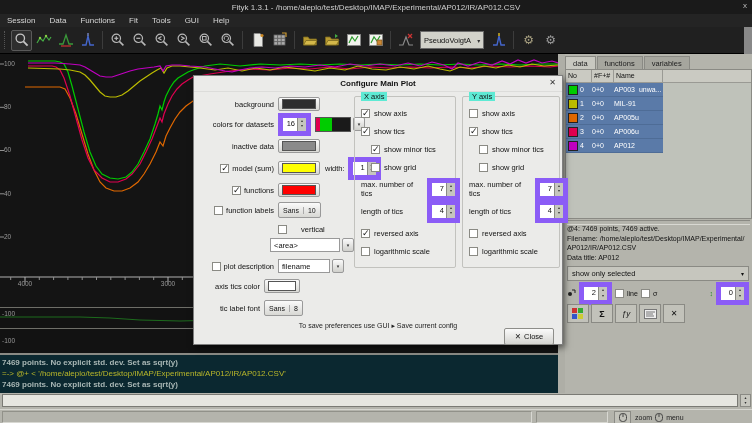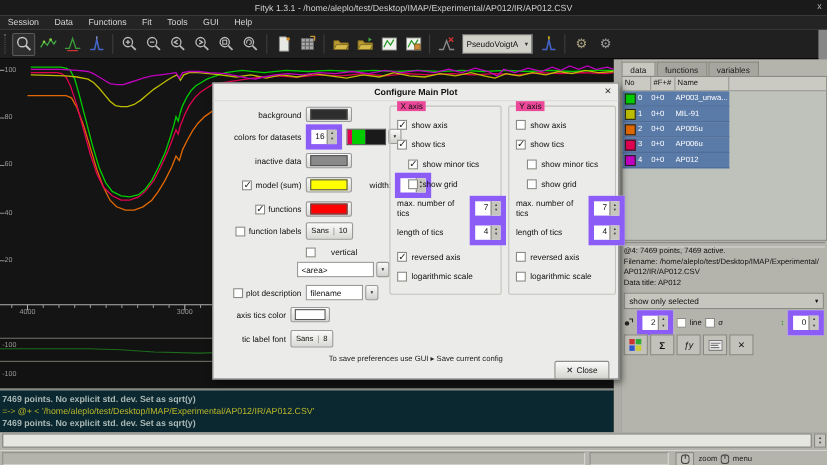--- a/index.html
+++ b/index.html
@@ -90,21 +90,21 @@
          display:flex;align-items:center;justify-content:center;padding:0 3px;box-sizing:border-box;}
   .swin{width:30px;height:8px;border:1px solid #555;}
   .fontbtn{height:14px;background:linear-gradient(#fafafa,#d8d8d4);border:1px solid #999;border-radius:2px;
            display:flex;align-items:center;font-size:7px;}
   .fontbtn span{padding:0 4px;}
   .fontbtn .sz{border-left:1px solid #aaa;}
   .combo{height:14px;background:#fff;border:1px solid #999;display:flex;align-items:center;padding:0 3px;box-sizing:border-box;}
   .arrbtn{width:12px;height:14px;background:linear-gradient(#fafafa,#d0d0cc);border:1px solid #999;border-radius:2px;
           display:flex;align-items:center;justify-content:center;font-size:5px;color:#333;box-sizing:border-box;margin-left:2px;}
   .group{position:absolute;border:1px solid #c2c2be;border-radius:2px;}
-  .gtitle{position:absolute;top:-5px;left:6px;background:#ec4899;padding:0 3px;font-size:7.5px;}
+  .gtitle{position:absolute;top:-5px;left:6px;background:#5eead4;padding:0 3px;font-size:7.5px;}
   .grow{position:absolute;display:flex;align-items:center;gap:4px;height:12px;}
   #note{position:absolute;left:0;top:246px;width:100%;text-align:center;font-size:7px;color:#222;}
   #closebtn{position:absolute;right:8px;top:252px;width:48px;height:15px;background:linear-gradient(#fafafa,#d4d4d0);
             border:1px solid #8e8e8a;border-radius:2px;display:flex;align-items:center;justify-content:center;gap:3px;font-size:7.5px;}
   .strip{width:34px;height:13px;border:1px solid #555;display:flex;}
   .strip i{display:block;height:100%;}
 </style>
 </head>
 <body>
 
@@ -473,21 +473,21 @@
       </span>
   </div>
   <div class="drw" style="left:6px;top:84px">
     <span class="lblgrp">
       <span class="cb" data-checked="true"></span>
       <span>model (sum)</span>
     </span>
     <span class="swbtn">
         <span class="swin" style="width: 32px; background: rgb(255, 255, 0);"></span>
       </span>
-    <span style="margin-left:16px">width:</span>
+    <span style="margin-left:5px">width:</span>
     <span class="spin" style="margin-left:3px">
       <span class="v">1</span>
       <span class="b">▴<br>▾</span>
     </span>
   </div>
   <div class="drw" style="left:6px;top:106px">
     <span class="lblgrp">
       <span class="cb" data-checked="true"></span>
       <span>functions</span>
     </span>

